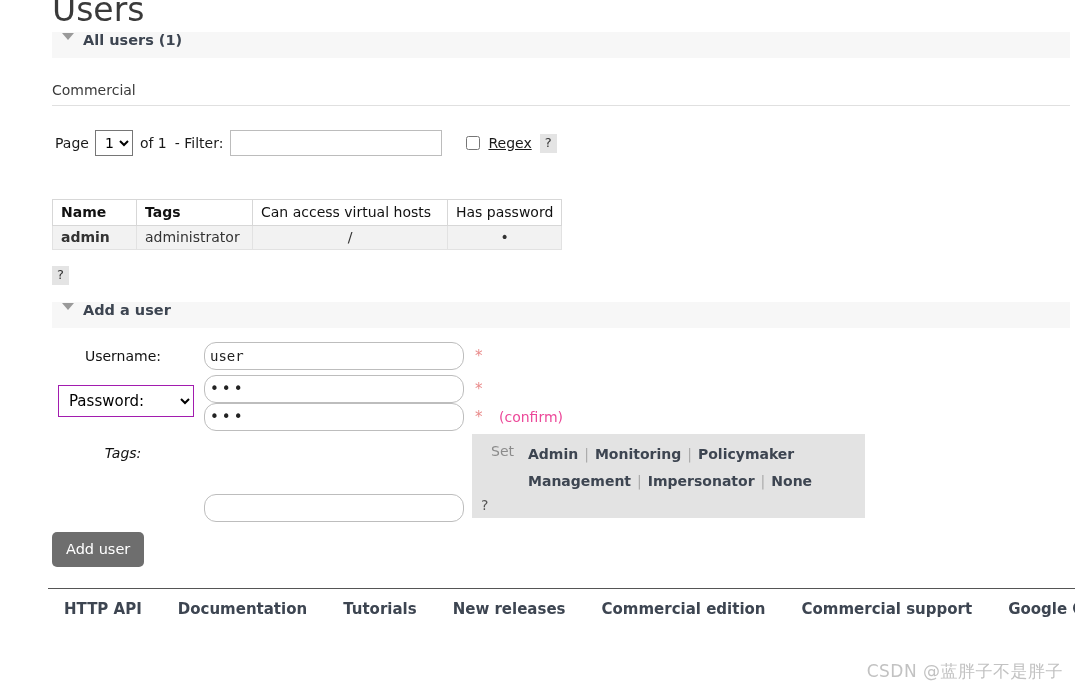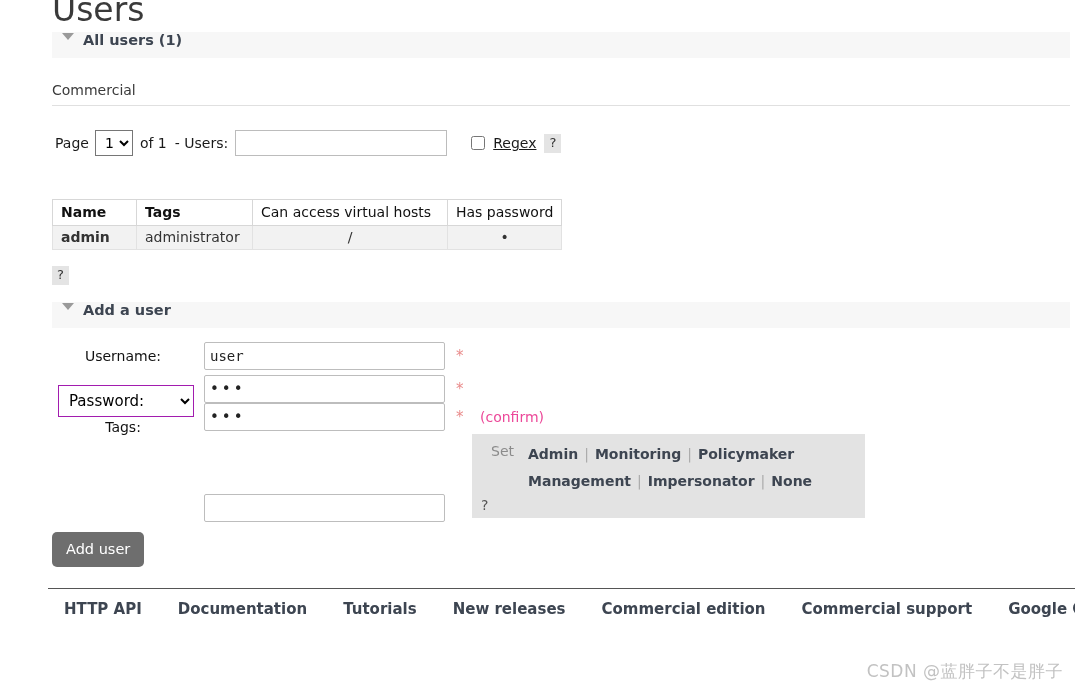--- a/index.html
+++ b/index.html
@@ -171,29 +171,29 @@
     align-items: center;
   }
   .form-label {
     width: 152px;
     text-align: center;
     padding-right: 10px;
     font-size: 14px;
     color: #111;
   }
   input.text-field {
-    width: 241px;
+    width: 260px;
     height: 24px;
     border: 1px solid #bdbdbd;
     font-family: "DejaVu Sans Mono", "Liberation Mono", monospace;
     font-size: 14px;
     padding: 13px 5px;
     background: #fff;
     color: #222;
-    border-radius: 2px;
+    border-radius: 12px;
   }
   input.pw-field {
     font-family: "DejaVu Sans", "Liberation Sans", sans-serif;
     letter-spacing: 3px;
     font-size: 15px;
   }
   .req-star {
     color: #e98b8b;
     font-size: 15px;
     margin-left: 11px;
@@ -327,21 +327,21 @@
 
   <div class="pagination-label">Commercial</div>
   <div class="pagination-rule"></div>
 
   <div class="pagination-row">
     <span class="lbl">Page</span>
     <select class="page-select">
       <option>1</option>
     </select>
     <span class="of-label">of 1</span>
-    <span class="dash-filter">- Users:</span>
+    <span class="dash-filter">- Filter:</span>
     <input class="filter-input" type="text" value="" style="">
     <span class="regex-wrap">
       <input class="regex-check" type="checkbox" style="">
       <span class="regex-label">Regex</span>
       <span class="help-q">?</span>
     </span>
   </div>
 
   <table class="users-table">
     <thead>
@@ -385,21 +385,21 @@
     <span class="req-star">*</span>
   </div>
 
   <div class="form-row" style="left:52px; top:403px;">
     <span class="form-label"></span>
     <input class="text-field pw-field" type="text" value="•••" style="">
     <span class="req-star">*</span>
     <span class="confirm-note">(confirm)</span>
   </div>
 
-  <div class="form-row" style="left:52px; top:419px;">
+  <div class="form-row" style="left:52px; top:445px;font-style:italic;">
     <span class="form-label">Tags:</span>
   </div>
 
   <div class="form-row" style="left:52px; top:494px;">
     <span class="form-label"></span>
     <input class="text-field" type="text" value="" style="">
   </div>
 
   <div class="set-box">
     <div class="set-lines">

